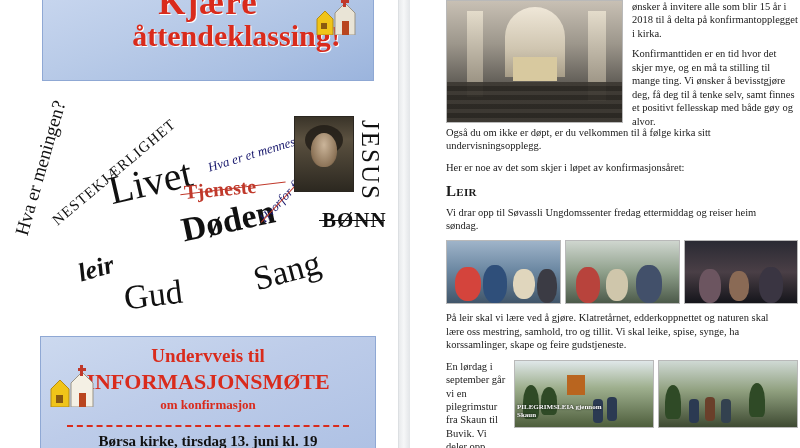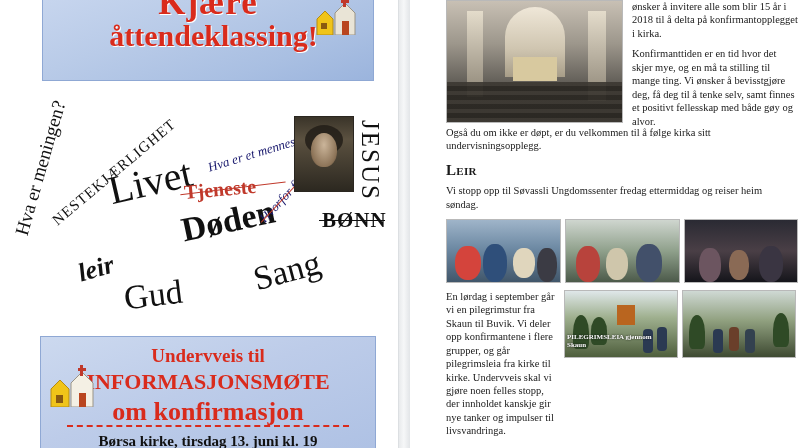--- a/index.html
+++ b/index.html
@@ -61,20 +61,21 @@
     position: absolute;
     left: 0;
     top: 32px;
     width: 341px;
     text-align: center;
     font-family: "Liberation Serif", serif;
     font-weight: bold;
     font-size: 30px;
     color: #d92b1c;
     text-shadow: 1px 1px 0 #ffffff;
+    padding-left: 23px;
   }
   .church-icon-head {
     position: absolute;
     right: 8px;
     top: 10px;
     width: 54px;
     height: 38px;
   }
 
   
@@ -234,21 +235,21 @@
   }
   .invite-line {
     width: 100%;
     text-align: center;
     color: #d92b1c;
     font-family: "Liberation Serif", serif;
     font-weight: bold;
   }
   .invite-l1 { position: absolute; top: 8px; font-size: 19px; }
   .invite-l2 { position: absolute; top: 32px; font-size: 22px; }
-  .invite-l3 { position: absolute; top: 60px; font-size: 26px; }
+  .invite-l3 { position: absolute; top: 60px; font-size: 13px; }
   .invite-rule {
     position: absolute;
     top: 88px;
     left: 26px;
     width: 282px;
     border-top: 2px dashed #d92b1c;
     height: 0;
   }
   .invite-l4 {
     position: absolute;
@@ -397,20 +398,21 @@
   .pilgrim-photos {
     display: flex;
     gap: 4px;
     flex: 1;
   }
   .pp {
     height: 66px;
     border: 1px solid #b9b9b9;
     position: relative;
     overflow: hidden;
+    padding-left: 26px;
   }
   .pp1 { width: 112px; background: linear-gradient(180deg, #dfe7e9 0%, #9fb08f 40%, #4e5e3c 100%); }
   .pp2 { width: 112px; background: linear-gradient(180deg, #cfd9d4 0%, #90a07f 45%, #3e4a32 100%); }
   .pp .tree {
     position: absolute;
     bottom: 8px;
     width: 16px;
     height: 34px;
     background: #2f4a26;
     border-radius: 50% 50% 20% 20%;
@@ -518,43 +520,45 @@
         <div class="pews"></div>
       </div>
       <div class="r-text-right">
         <p>ønsker å invitere alle som blir 15 år i 2018 til å delta på konfirmantopplegget i kirka.</p>
         <p>Konfirmanttiden er en tid hvor det skjer mye, og en må ta stilling til mange ting. Vi ønsker å bevisstgjøre deg, få deg til å tenke selv, samt finnes et positivt fellesskap med både gøy og alvor.</p>
       </div>
     </div>
 
     <div class="r-body">
       <p>Også du om ikke er døpt, er du velkommen til å følge kirka sitt undervisningsopplegg.</p>
+      <p>Her er noe av det som skjer i løpet av konfirmasjonsåret:</p>
 
       <h2 class="sec">Leir</h2>
-      <p>Vi stopp opp til Søvassli Ungdomssenter fredag ettermiddag og reiser heim søndag.</p>
+      <p>Vi drar opp til Søvassli Ungdomssenter fredag ettermiddag og reiser heim søndag.</p>
 
       <div class="photo-strip">
         <div class="ps ps1">
           <span class="blob b1"></span>
           <span class="blob b2"></span>
           <span class="blob b3"></span>
           <span class="blob b4"></span>
         </div>
         <div class="ps ps2">
           <span class="blob b1"></span>
           <span class="blob b2"></span>
           <span class="blob b3"></span>
         </div>
         <div class="ps ps3">
           <span class="blob b1"></span>
           <span class="blob b2"></span>
           <span class="blob b3"></span>
         </div>
       </div>
 
+      <p>På leir skal vi lære ved å gjøre. Klatretårnet, edderkoppnettet og naturen skal lære oss mestring, samhold, tro og tillit. Vi skal leike, spise, synge, ha korssamlinger, skape og feire gudstjeneste.</p>
 
 
       <div class="pilgrim-row">
         <div class="pilgrim-text">
           <p>En lørdag i september går vi en pilegrimstur fra Skaun til Buvik. Vi deler opp konfirmantene i flere grupper, og går pilegrimsleia fra kirke til kirke. Undervveis skal vi gjøre noen felles stopp, der innholdet kanskje gir nye tanker og impulser til livsvandringa.</p>
         </div>
         <div class="pilgrim-photos">
           <div class="pp pp1">
             <span class="tree" style="left:8px;"></span>
             <span class="tree" style="left:26px;bottom:12px;height:28px;"></span>

